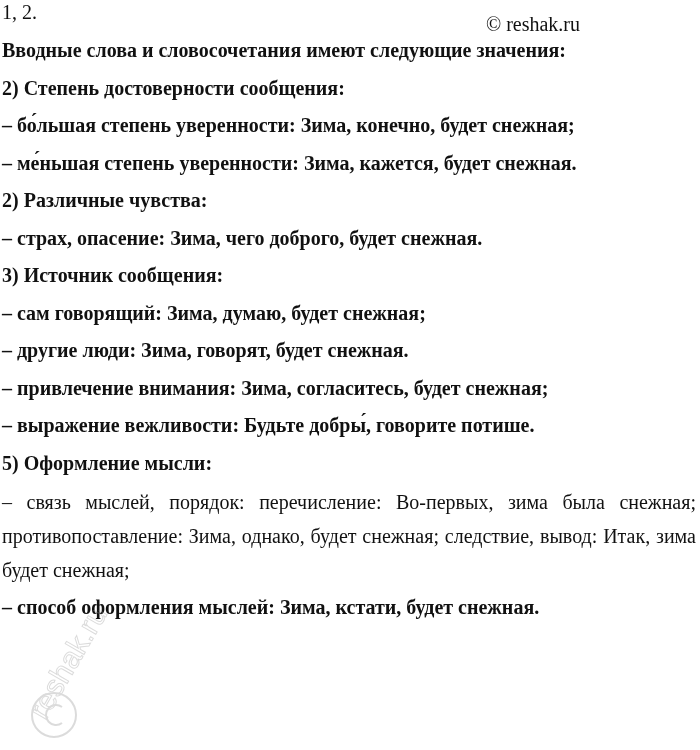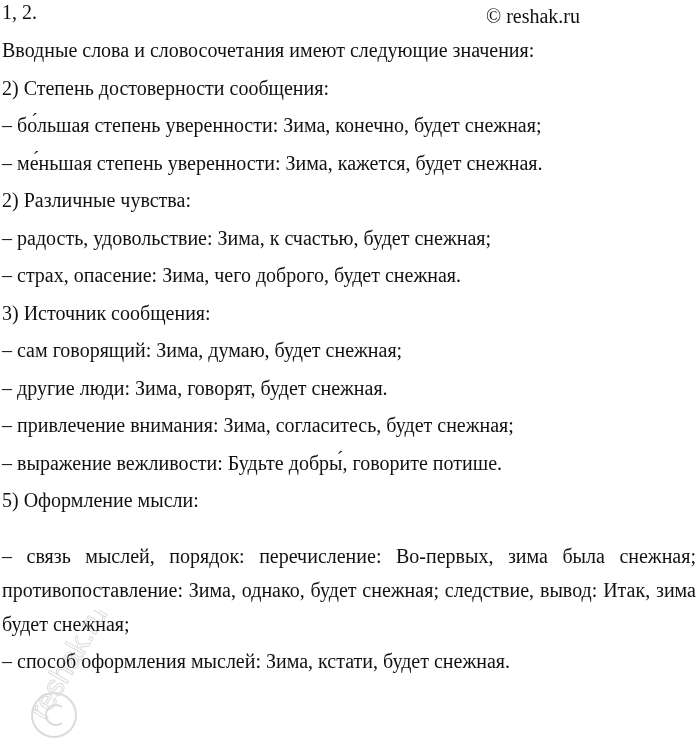--- a/index.html
+++ b/index.html
@@ -25,42 +25,43 @@
     }
     .task-number {
       position: absolute;
       left: 2px;
       top: 0px;
       line-height: 24px;
     }
     .copyright {
       position: absolute;
       right: 4px;
-      top: 4px;
+      top: 12px;
       line-height: 24px;
       margin-left: 24px;
     }
     .content {
       position: absolute;
       top: 32px;
       left: 2px;
       width: 694px;
     }
     .line {
       height: 37.5px;
       line-height: 37.5px;
       white-space: nowrap;
+      font-weight: bold;
     }
     .para-justify {
       text-align: justify;
       text-align-last: left;
       line-height: 34px;
       white-space: normal;
       width: 694px;
-      margin-top: 19px;
+      margin-top: 3px;
       margin-bottom: 2px;
     }
     .watermark {
       position: absolute;
       left: 14px;
       top: 610px;
       width: 120px;
       height: 140px;
       pointer-events: none;
       opacity: 0.35;
@@ -79,21 +80,20 @@
   <div class="line">Вводные слова и словосочетания имеют следующие значения:</div>
 
   <div>
     <div class="line">2) Степень достоверности сообщения:</div>
     <div class="line">– бо́льшая степень уверенности: Зима, конечно, будет снежная;</div>
     <div class="line">– ме́ньшая степень уверенности: Зима, кажется, будет снежная.</div>
   </div>
 
   <div>
     <div class="line">2) Различные чувства:</div>
-    <div class="line">– радость, удовольствие: Зима, к счастью, будет снежная;</div>
     <div class="line">– страх, опасение: Зима, чего доброго, будет снежная.</div>
   </div>
 
   <div>
     <div class="line">3) Источник сообщения:</div>
     <div class="line">– сам говорящий: Зима, думаю, будет снежная;</div>
     <div class="line">– другие люди: Зима, говорят, будет снежная.</div>
   </div>
 
   <div>

